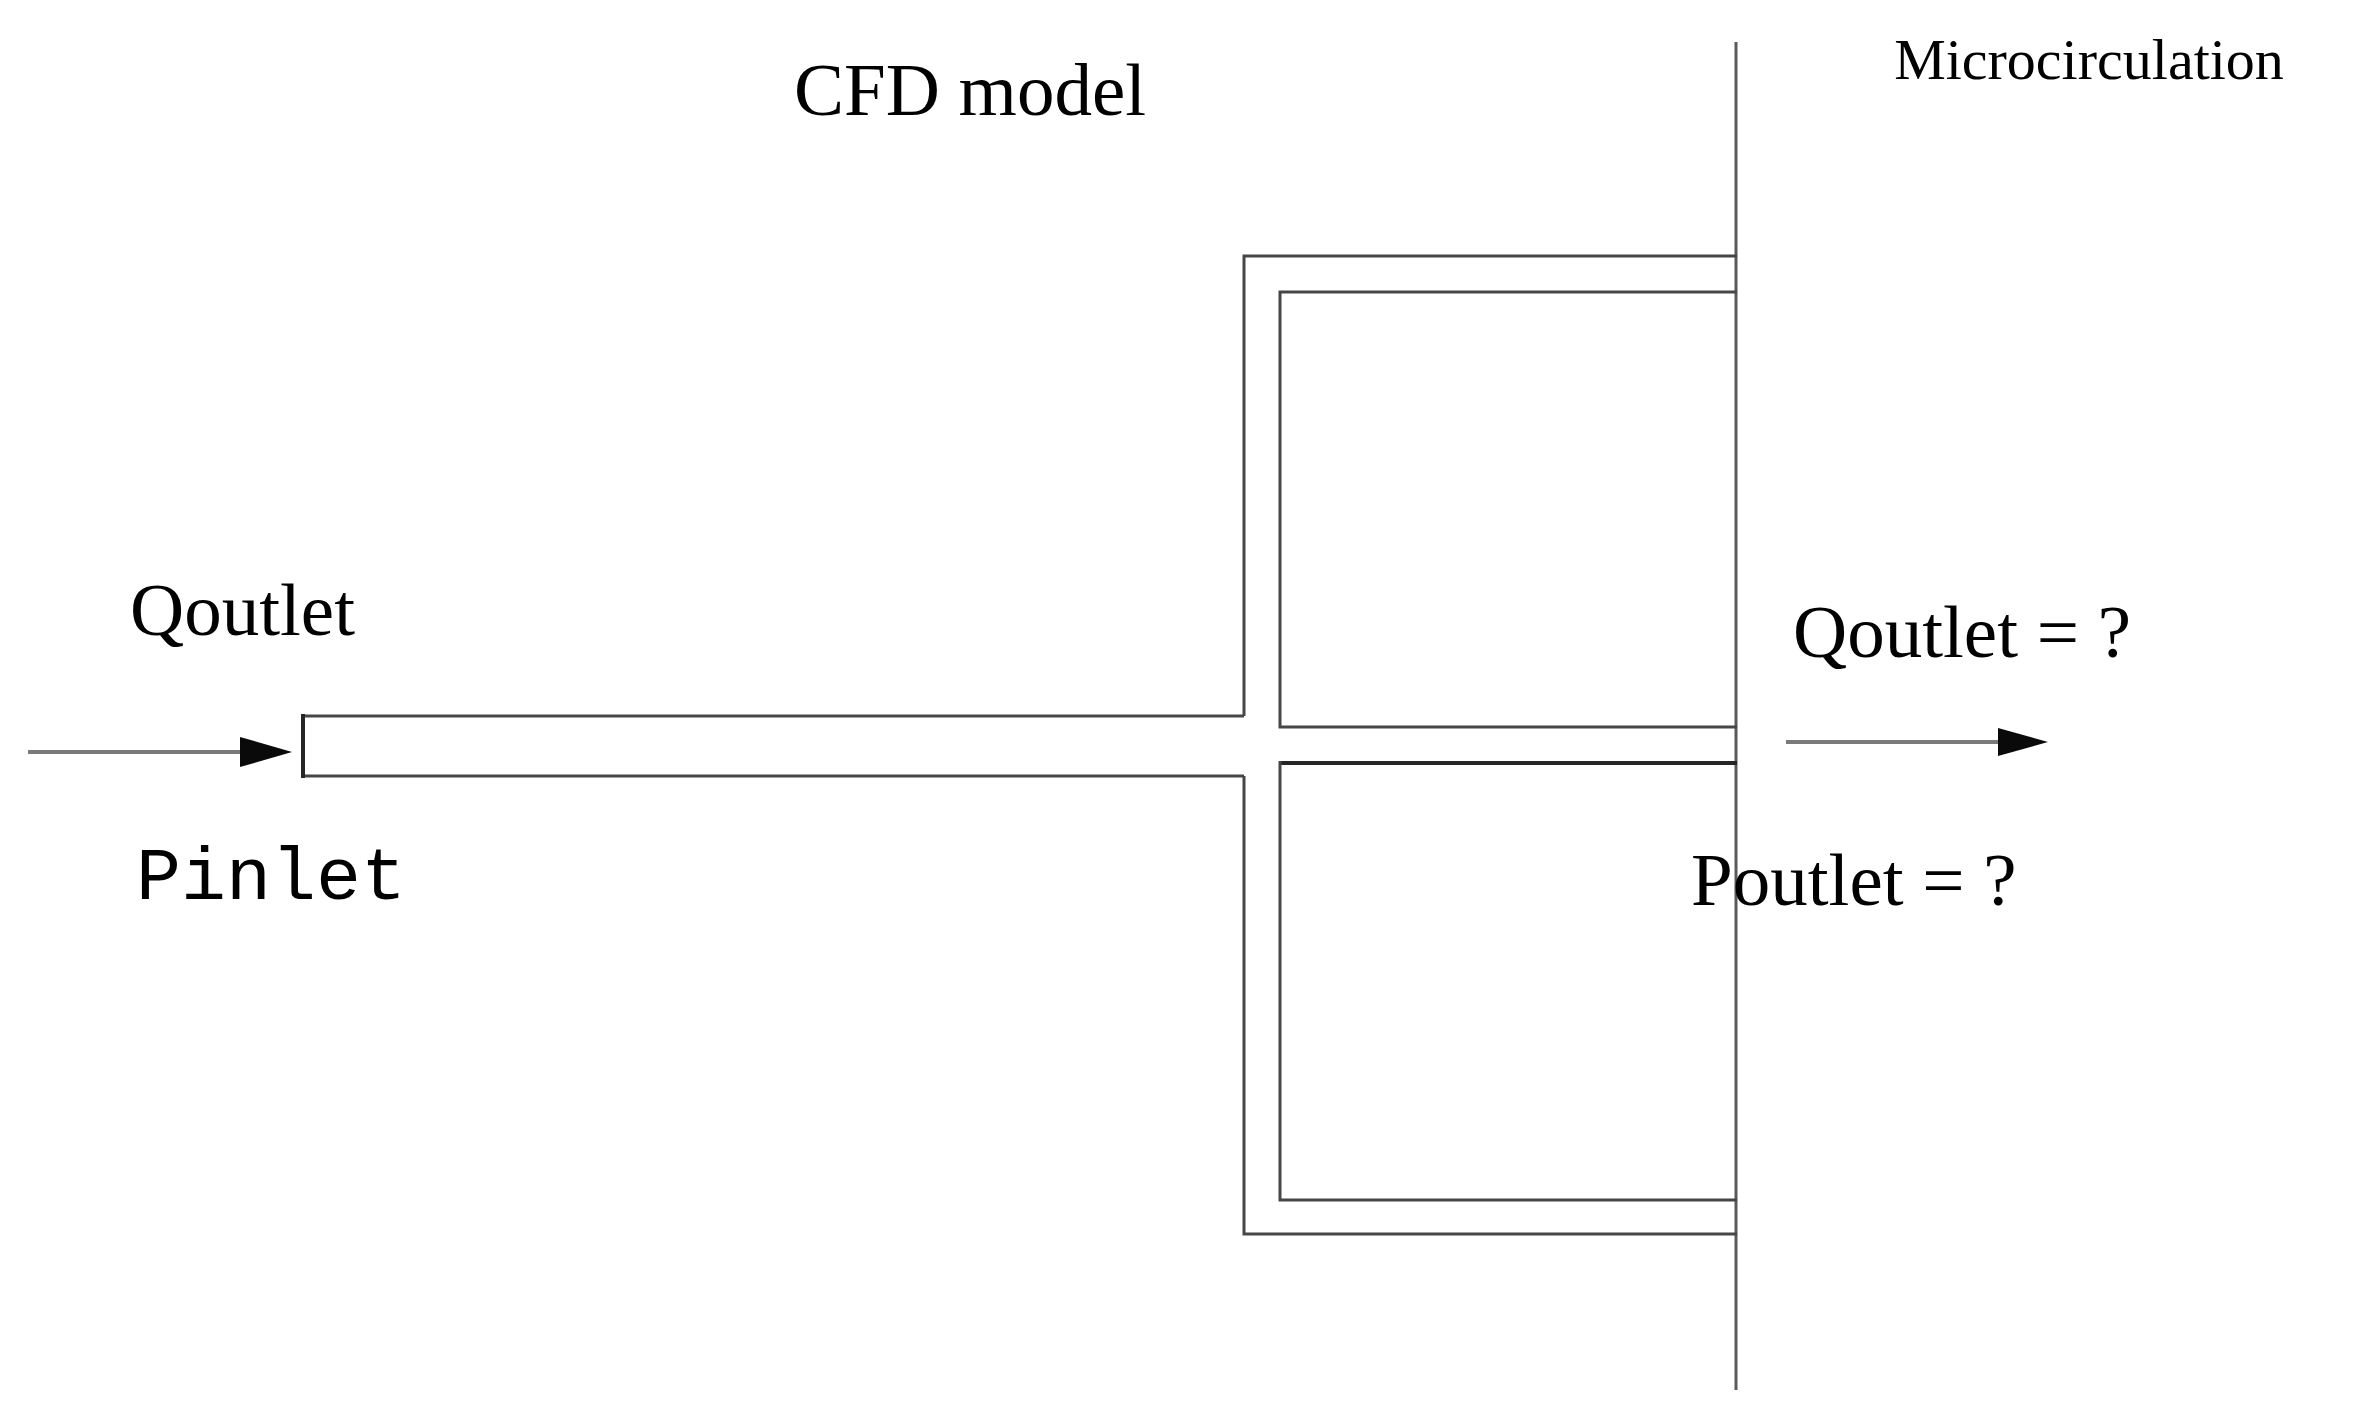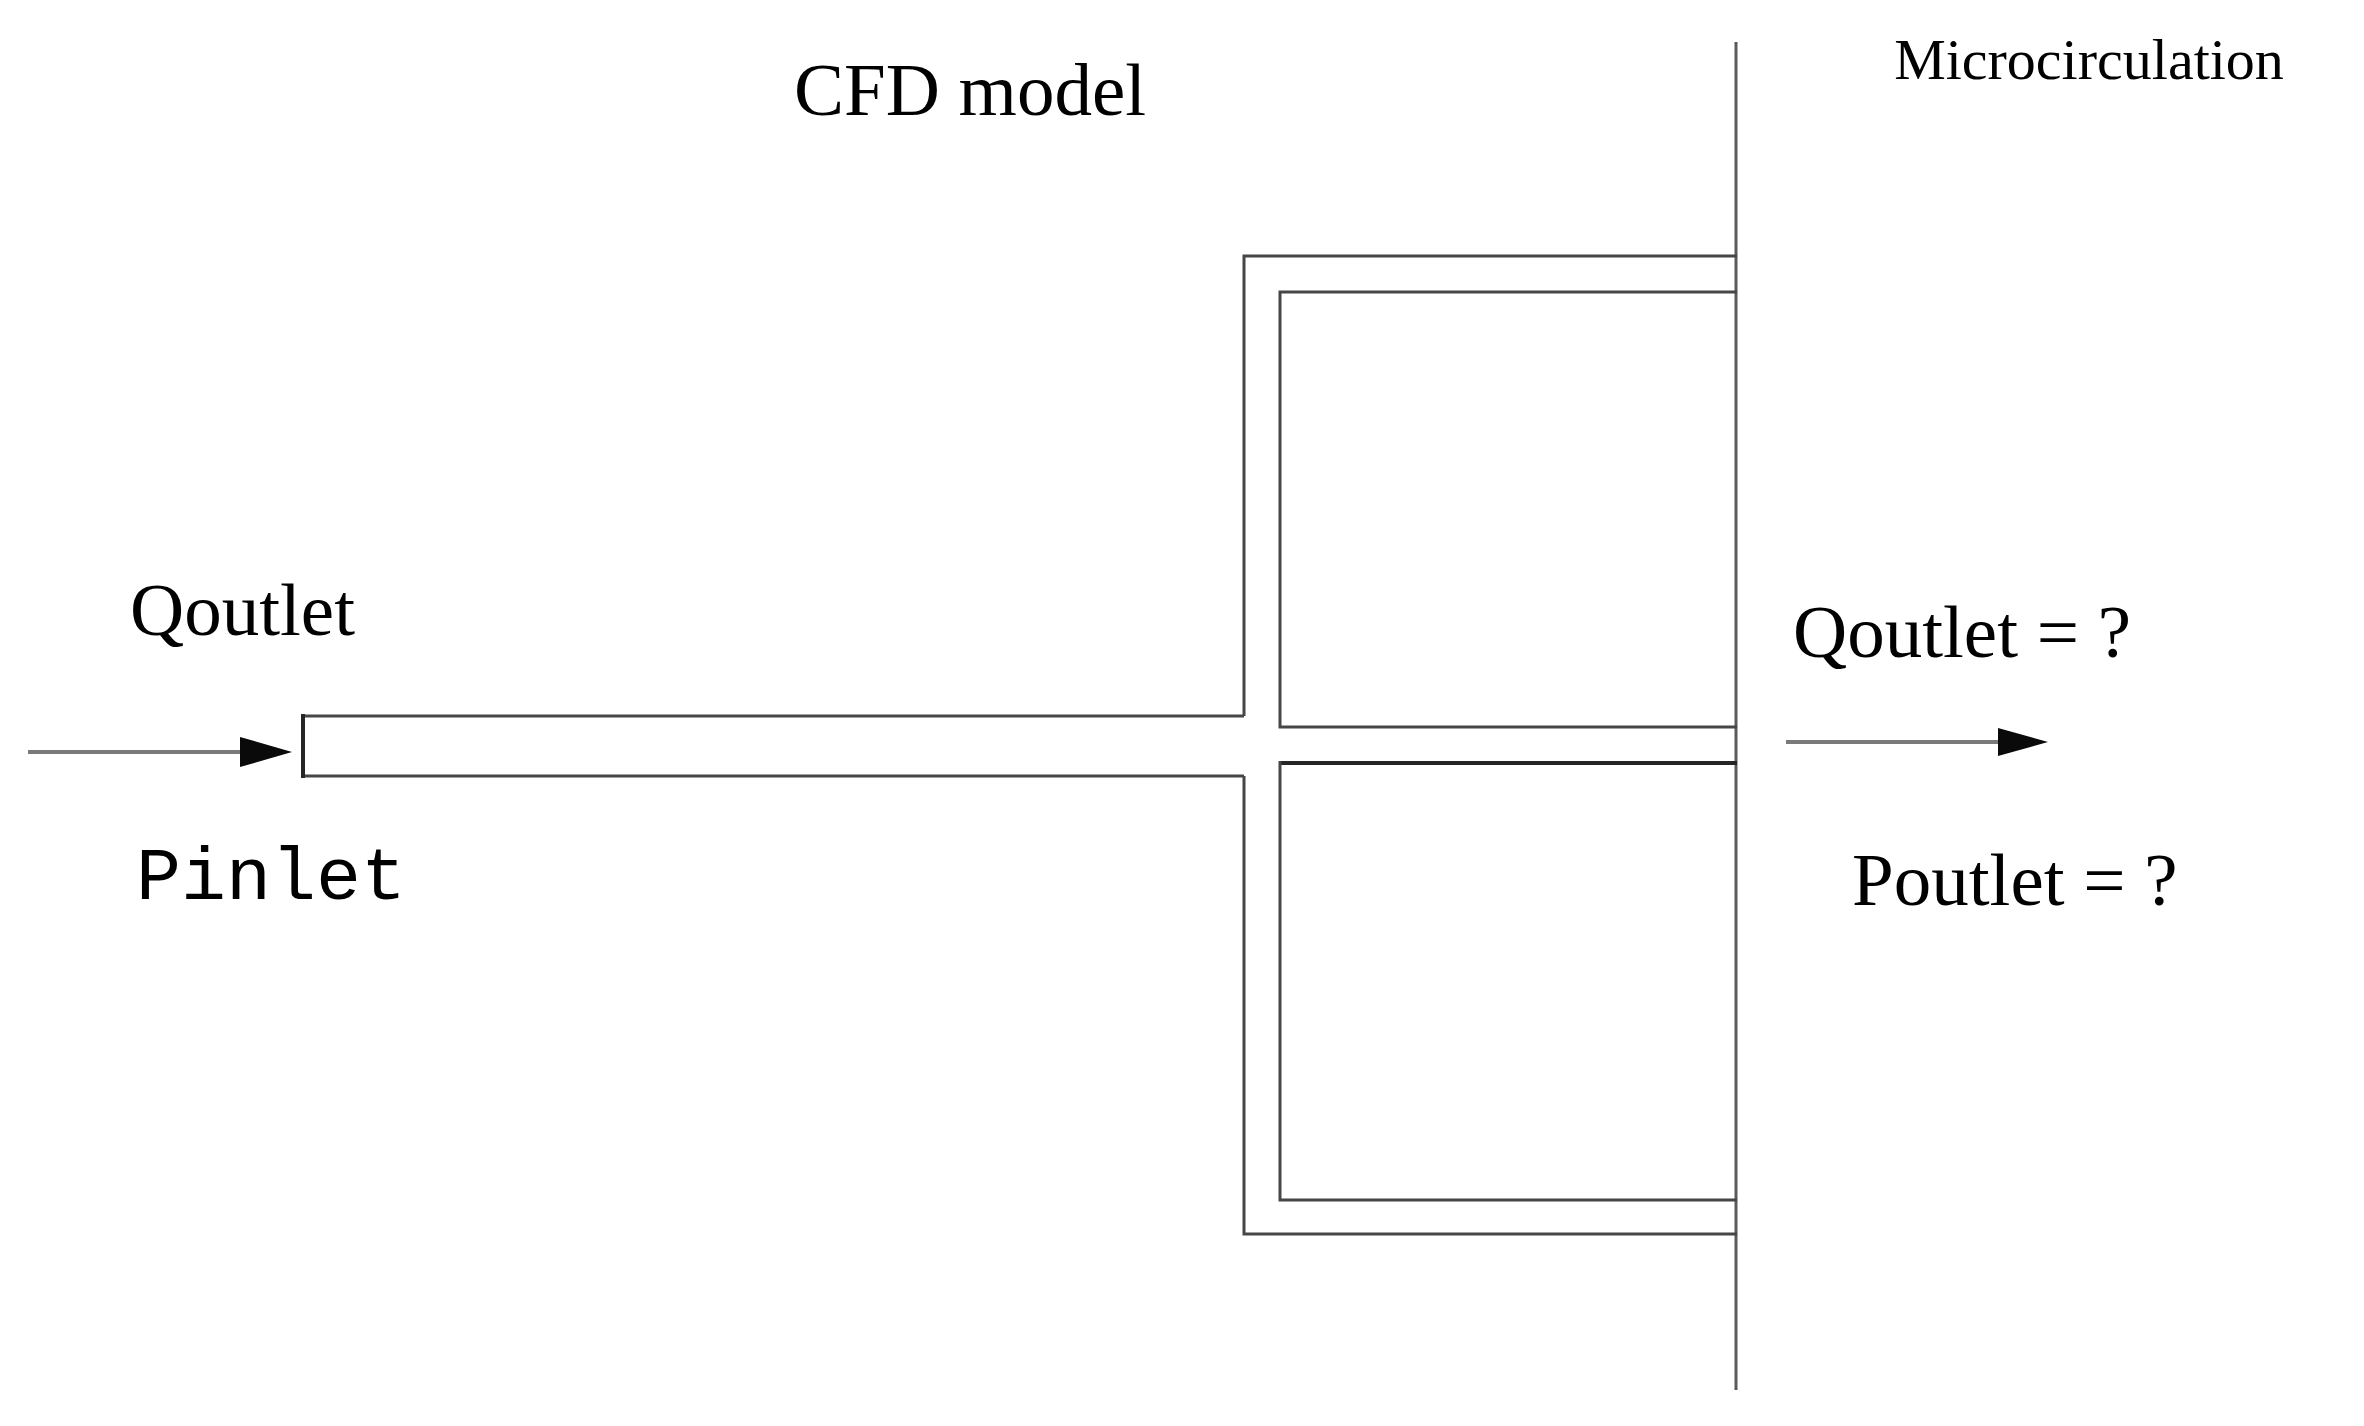--- a/index.html
+++ b/index.html
@@ -82,15 +82,15 @@
   <div class="network-label">
     <span>Microcirculation</span>
   </div>
 
   <div class="lbl" style="left:130px; top:572px;">Qoutlet</div>
 
   <div class="lbl" style="left:136px; top:842px;font-family:Liberation Mono, monospace;">Pinlet</div>
 
   <div class="lbl" style="left:1793px; top:594px;">Qoutlet = ?</div>
 
-  <div class="lbl" style="left:1852px; top:842px;">Poutlet = ?</div>
+  <div class="lbl" style="left:1691px; top:842px;">Poutlet = ?</div>
 
 </div>
 
 </body></html>

